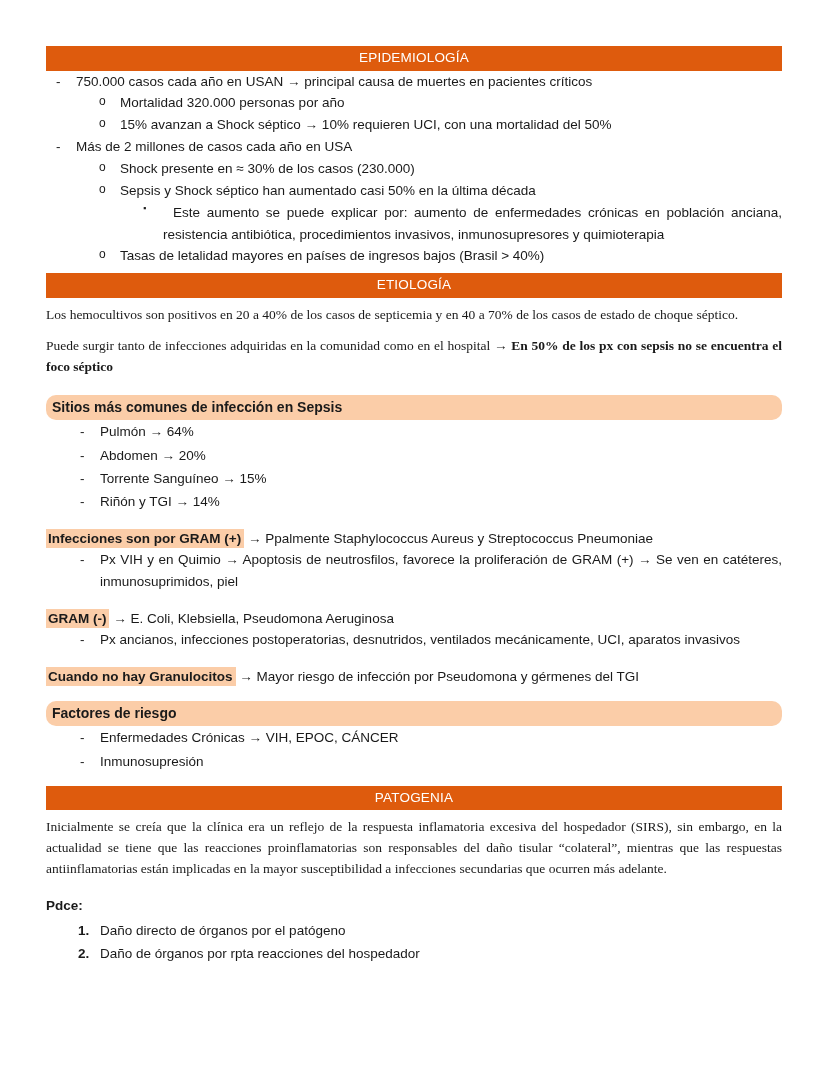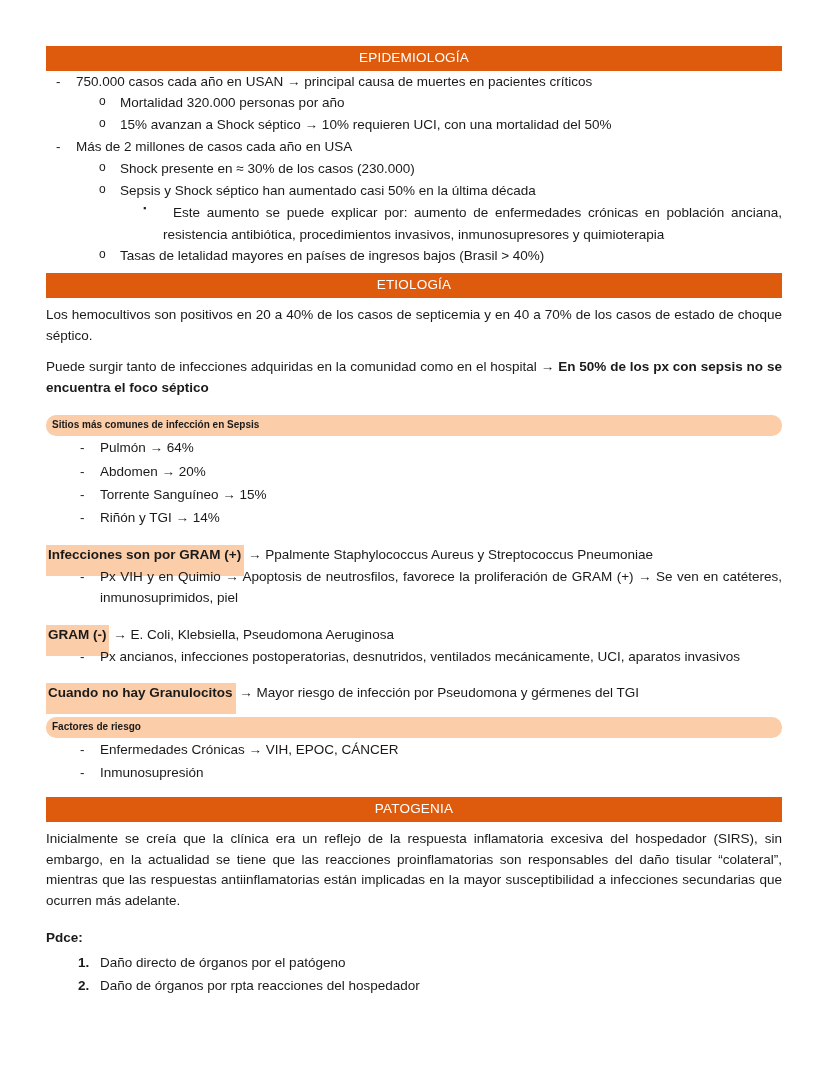--- a/index.html
+++ b/index.html
@@ -37,50 +37,51 @@
     text-align: center;
     padding: 4px 0 5px 0;
     line-height: 1.15;
   }
 
   
   .sub-banner {
     background: #FBCDA8;
     color: #1a1a1a;
     font-weight: bold;
-    font-size: 10px;
+    font-size: 14px;
     padding: 4px 0 5px 6px;
     line-height: 1.2;
     border-radius: 10px;
   }
 
   
   p.body-text {
     font-size: 13.5px;
     line-height: 1.55;
     text-align: justify;
     margin: 7px 0 0 0;
+    font-family: Liberation Serif, serif;
   }
   p.body-text.spaced {
     margin-top: 10px;
   }
   .bold {
     font-weight: bold;
   }
 
   
   .hl-heading {
     font-size: 13.5px;
     line-height: 1.5;
     margin: 16px 0 0 0;
   }
   .hl-heading .hl {
     background: #FBCDA8;
     font-weight: bold;
-    padding: 2px 3px 14px 2px;
+    padding: 2px 3px 2px 2px;
   }
 
   
   ul.lvl, ol.lvl {
     list-style: none;
     margin: 0;
     padding: 0;
   }
   .li {
     position: relative;

